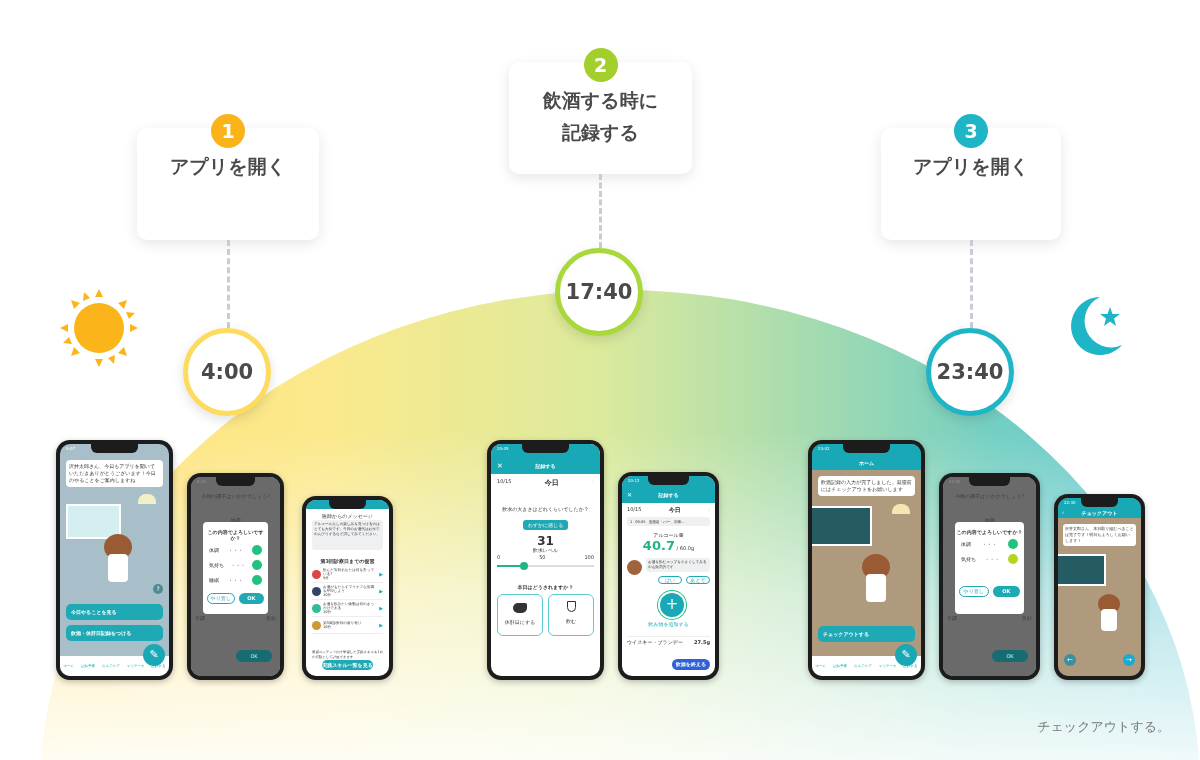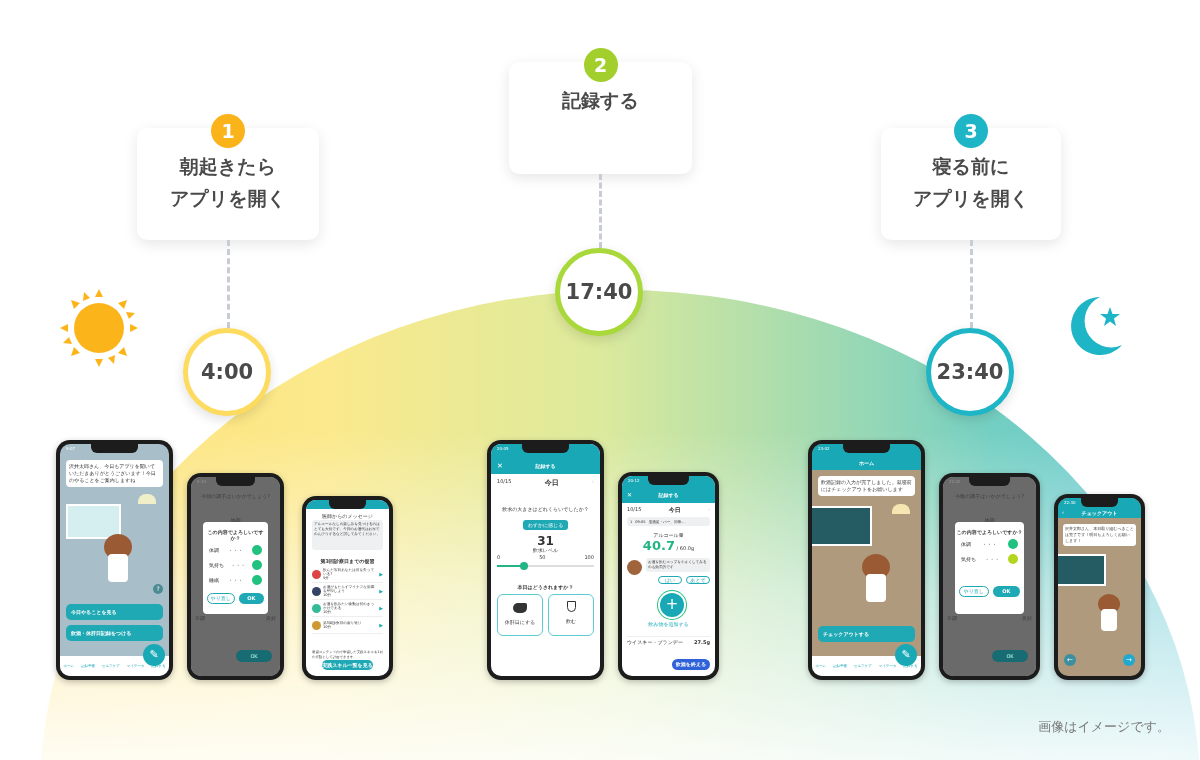--- a/index.html
+++ b/index.html
@@ -51,36 +51,35 @@
   </g>
 </svg>
 
 <svg style="position:absolute;left:1062px;top:293px" width="66" height="66" viewBox="0 0 66 66">
   <path d="M38 4 A29 29 0 1 0 60 52 A23 23 0 1 1 38 4 Z" fill="#1eb5c6"></path>
   <polygon points="48,14 50.5,21 58,21 52,25.5 54,33 48,28.5 42,33 44,25.5 38,21 45.5,21" fill="#1eb5c6"></polygon>
 </svg>
 
 <div class="card" style="left:137px;top:128px;width:182px;height:112px">
   <div class="badge" style="background:#fbb31a">1</div>
-  <div>朝起きたら</div>
   <div>アプリを開く</div>
 </div>
 <div class="dash" style="left:227px;top:240px;height:88px"></div>
 <div class="time" style="left:183px;top:328px;border-color:#fddb5e">4:00</div>
 
 <div class="card" style="left:509px;top:62px;width:183px;height:112px">
   <div class="badge" style="background:#a3cf2d">2</div>
+  <div>飲酒する時に</div>
   <div>記録する</div>
 </div>
 <div class="dash" style="left:599px;top:174px;height:74px"></div>
 <div class="time" style="left:555px;top:248px;border-color:#a8d83a">17:40</div>
 
 <div class="card" style="left:881px;top:128px;width:180px;height:112px">
   <div class="badge" style="background:#1eb5c6">3</div>
-  <div>寝る前に</div>
   <div>アプリを開く</div>
 </div>
 <div class="dash" style="left:970px;top:240px;height:88px"></div>
 <div class="time" style="left:926px;top:328px;border-color:#1eb5c6">23:40</div>
 
 <div class="phone" style="left:56px;top:440px;width:117px;height:240px">
   <div class="screen" style="background:#a8bfca">
     <div class="notch"></div>
     <span class="status">9:07</span>
     <div style="position:absolute;left:6px;top:16px;right:6px;background:#fff;border-radius:4px;padding:3px;line-height:7px">沢井太郎さん、今日もアプリを開いていただきありがとうございます！今日のやることをご案内しますね</div>
@@ -312,13 +311,13 @@
     <div style="position:absolute;left:0;top:56px;width:48px;height:32px;background:#255b63;border:2px solid #fff;border-left:none"></div>
     <div style="position:absolute;left:38px;top:96px;width:26px;height:50px">
       <div style="width:22px;height:20px;border-radius:50%;background:#9a5a34;margin:auto"></div>
       <div style="width:16px;height:22px;background:#fff;margin:-5px auto 0;border-radius:4px"></div>
     </div>
     <div style="position:absolute;left:6px;bottom:10px;width:12px;height:12px;border-radius:50%;background:#3a8fa0;color:#fff;text-align:center;line-height:12px;font-size:7px">←</div>
     <div style="position:absolute;right:6px;bottom:10px;width:12px;height:12px;border-radius:50%;background:#1fa9cf;color:#fff;text-align:center;line-height:12px;font-size:7px">→</div>
   </div>
 </div>
 
-<div class="note">画像はイメージです。</div>
+<div class="note">チェックアウトする。</div>
 
 </body></html>

